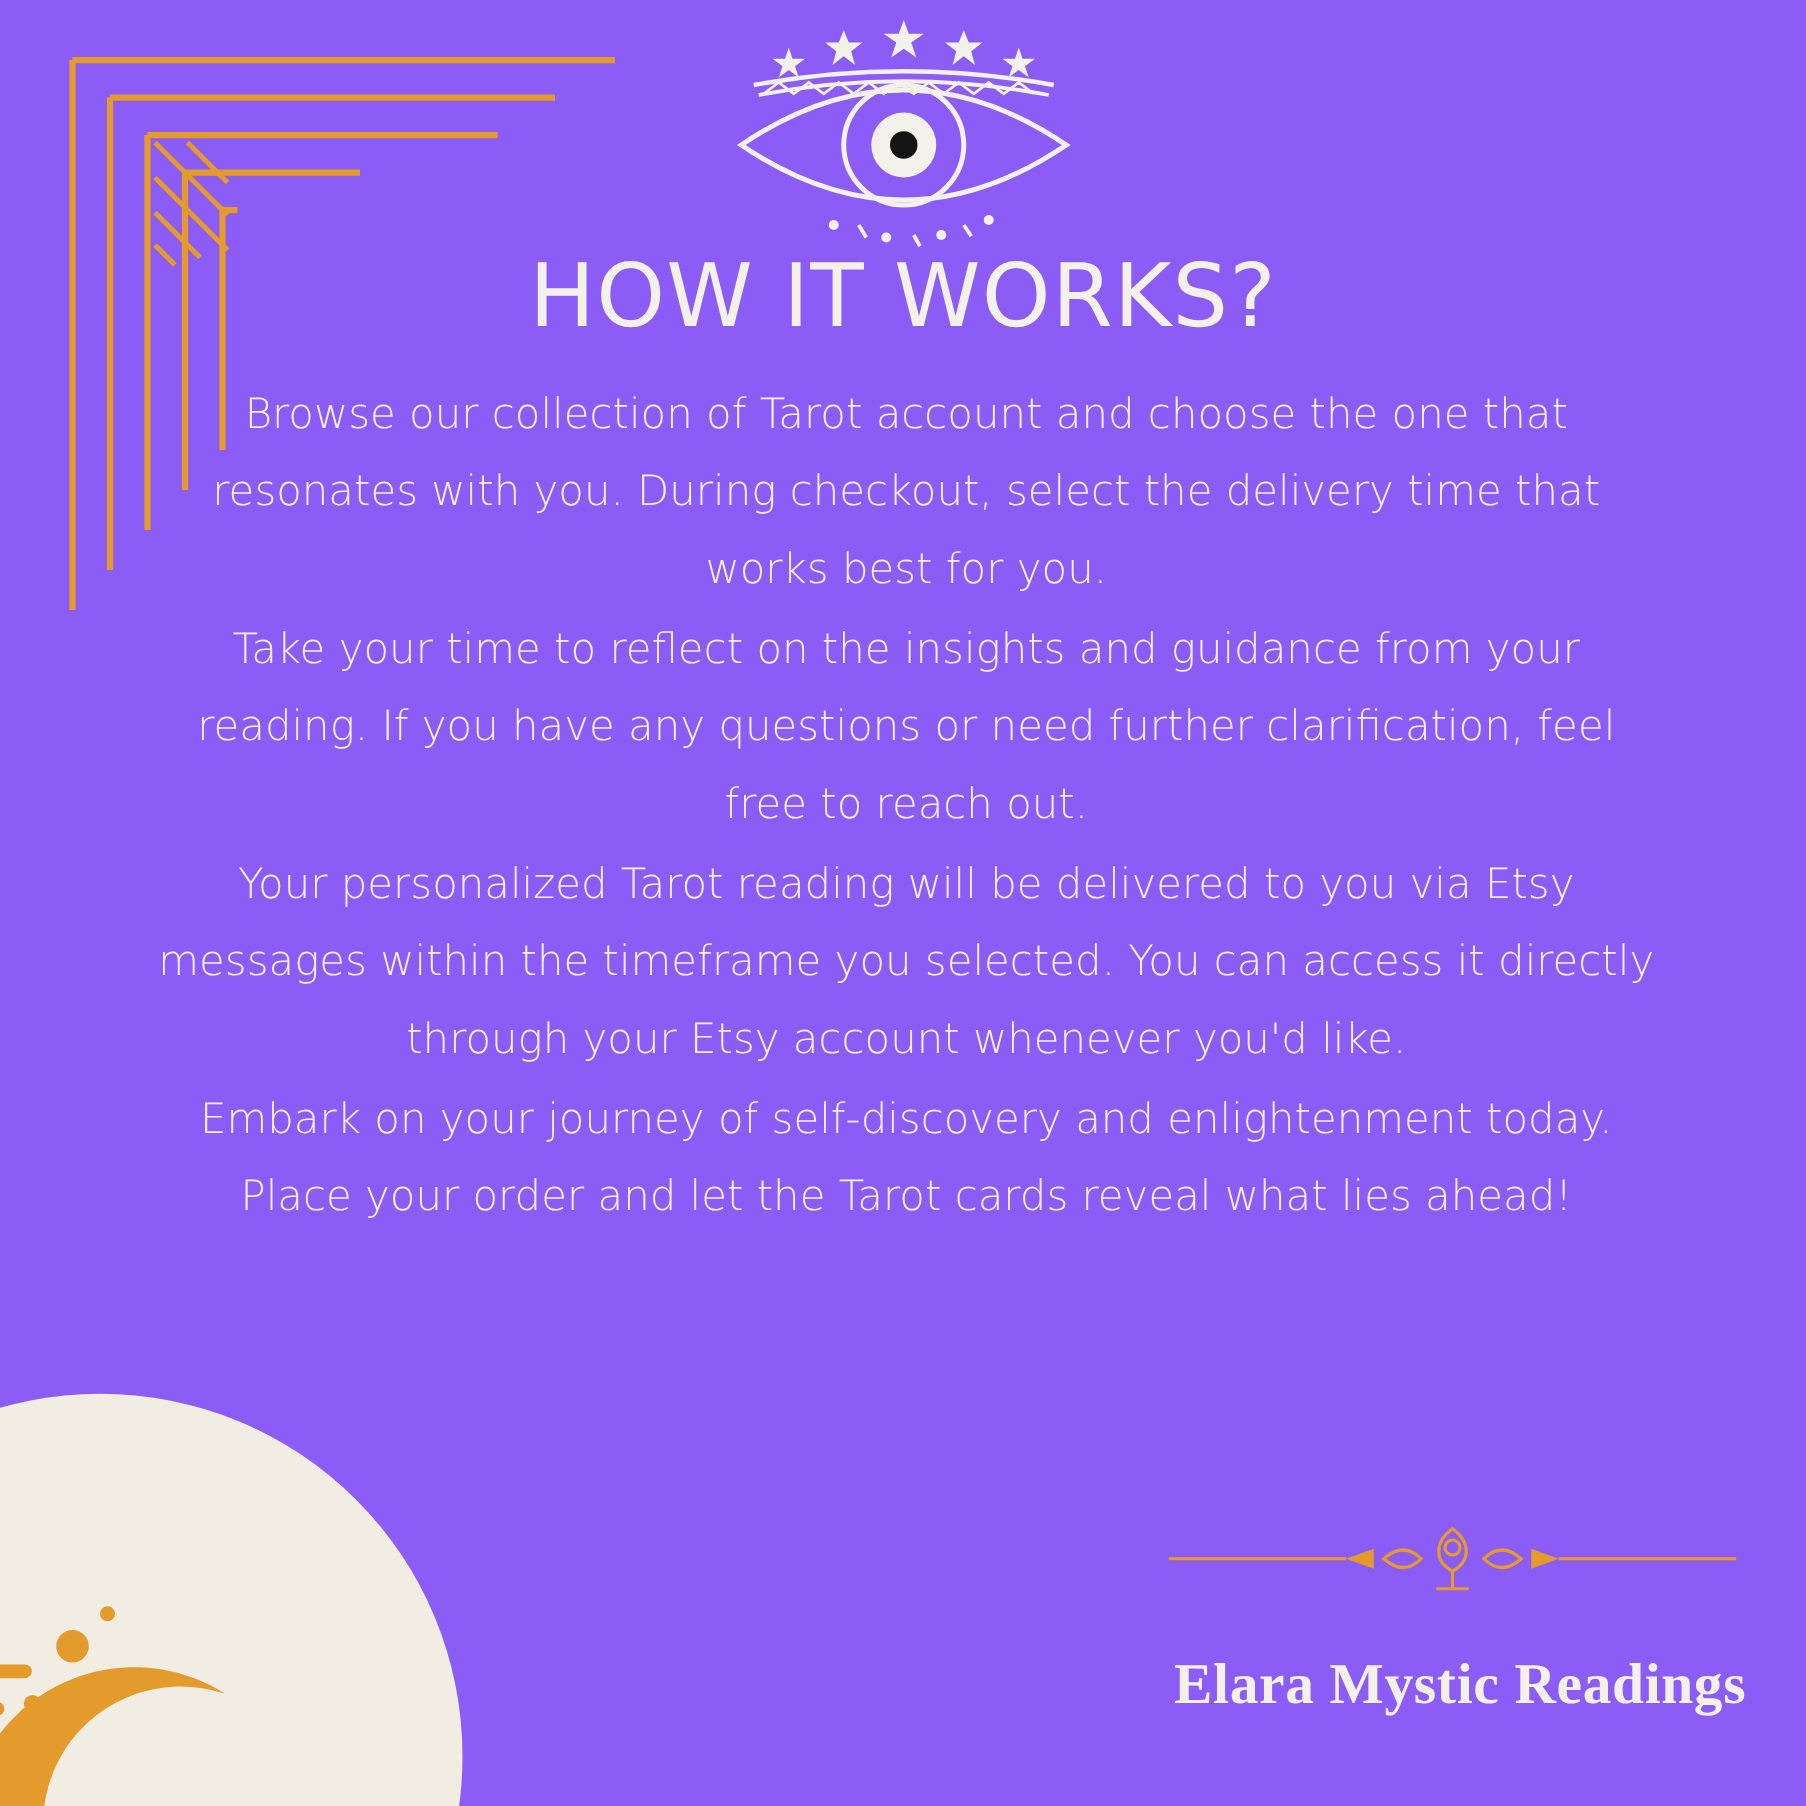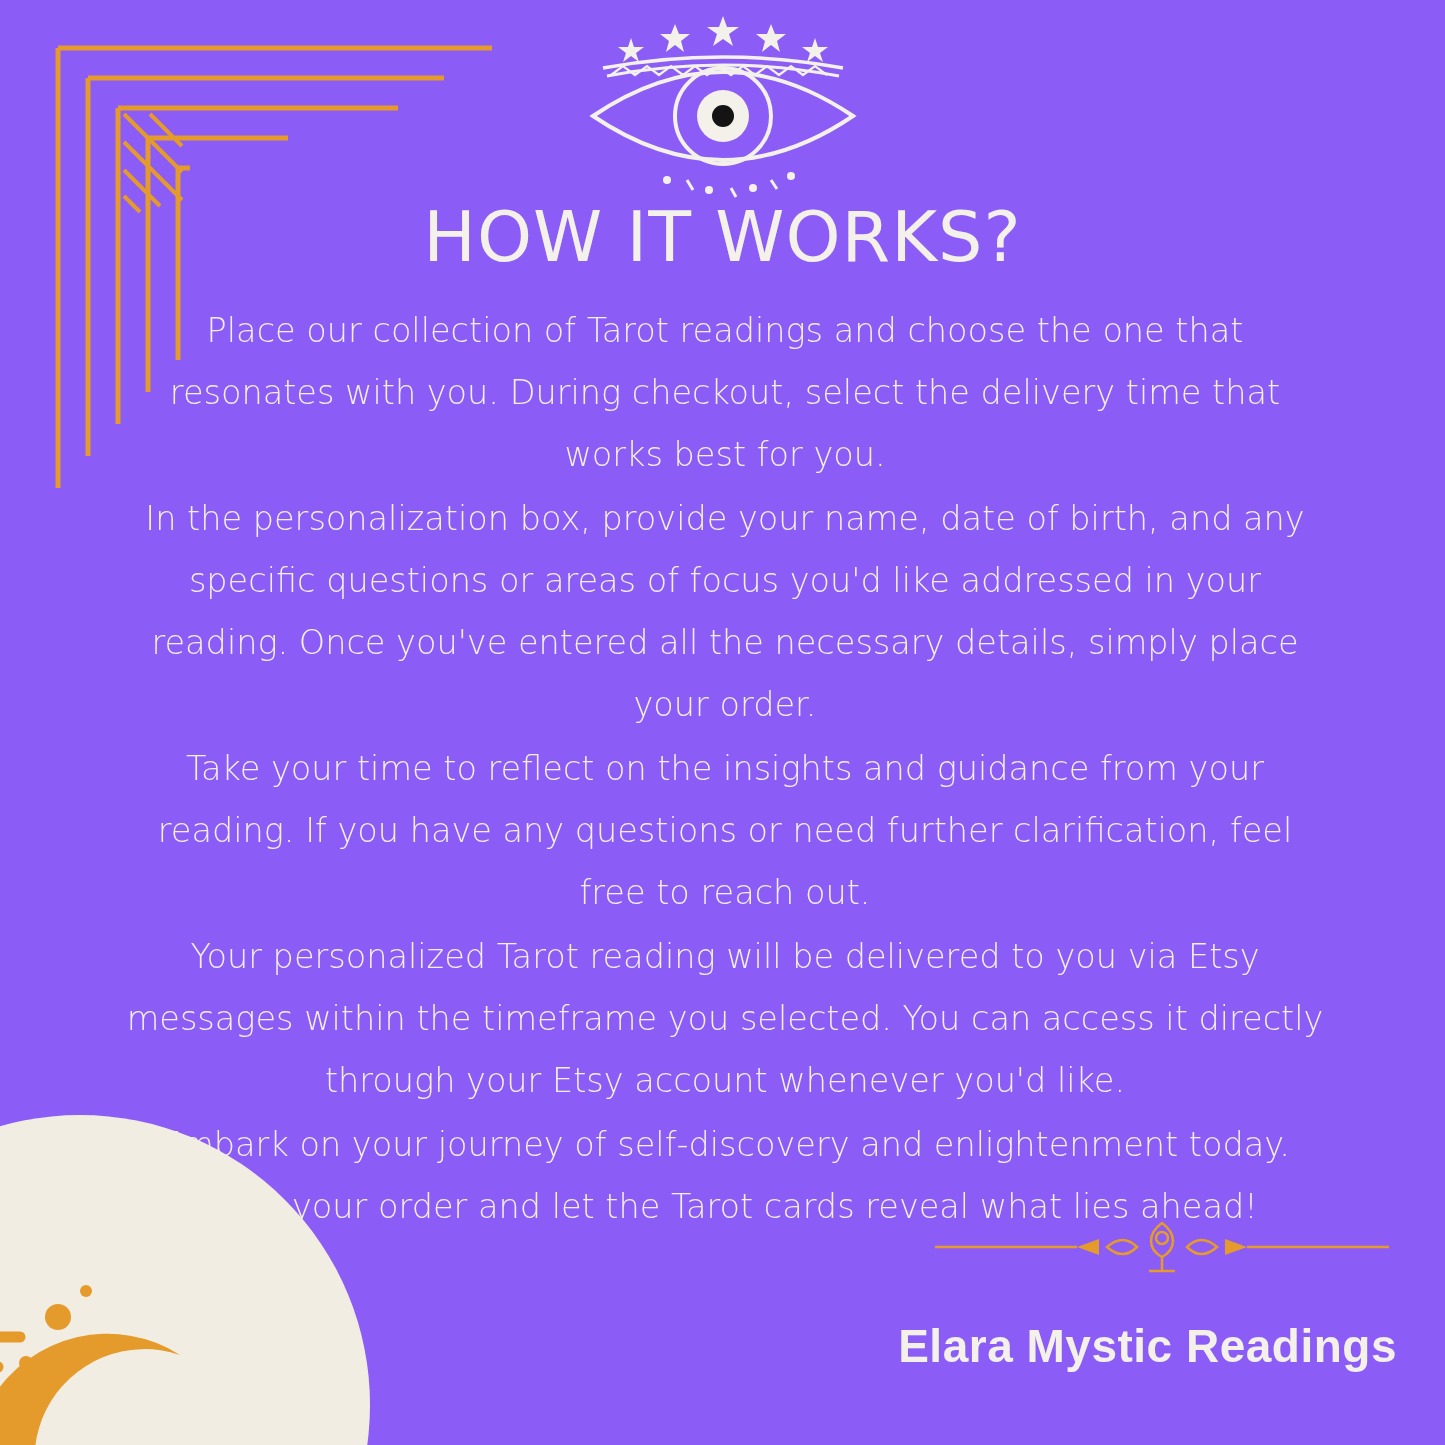--- a/index.html
+++ b/index.html
@@ -83,21 +83,21 @@
 
   
   .brand {
     position: absolute;
     right: 48px;
     bottom: 72px;
     color: #f4f1ea;
     font-size: 46px;
     font-weight: 700;
     letter-spacing: 0.5px;
-    font-family: Liberation Sans, sans-serif;
+    font-family: Liberation Serif, serif;
   }
 
   
   .moon-badge {
     position: absolute;
     left: -120px;
     bottom: -130px;
     width: 560px;
     height: 470px;
     pointer-events: none;
@@ -156,22 +156,21 @@
     <g stroke="#f4f1ea" stroke-width="3">
       <path d="M124 172 L130 182"></path>
       <path d="M168 180 L173 189"></path>
       <path d="M208 172 L214 181"></path>
     </g>
   </svg>
 
   <div class="title">HOW IT WORKS?</div>
 
   <div class="body-copy">
-    <p>Place our collection of Tarot readings and choose the one that resonates with you. During checkout, select the delivery time that works best for you.</p>
-    <p>In the personalization box, provide your name, date of birth, and any specific questions or areas of focus you'd like addressed in your reading. Once you've entered all the necessary details, simply place your order.</p>
+    <p>Browse our collection of Tarot account and choose the one that resonates with you. During checkout, select the delivery time that works best for you.</p>
     <p>Take your time to reflect on the insights and guidance from your reading. If you have any questions or need further clarification, feel free to reach out.</p>
     <p>Your personalized Tarot reading will be delivered to you via Etsy messages within the timeframe you selected. You can access it directly through your Etsy account whenever you'd like.</p>
     <p>Embark on your journey of self-discovery and enlightenment today. Place your order and let the Tarot cards reveal what lies ahead!</p>
   </div>
 
   <svg class="footer-ornament" viewBox="0 0 470 60" fill="none">
     <g stroke="#e59b2b" stroke-width="2.5" fill="none">
       <path d="M8 30 H150"></path>
       <path d="M320 30 H462"></path>
       <path d="M150 30 L172 22 L172 38 Z" fill="#e59b2b" stroke="none"></path>

